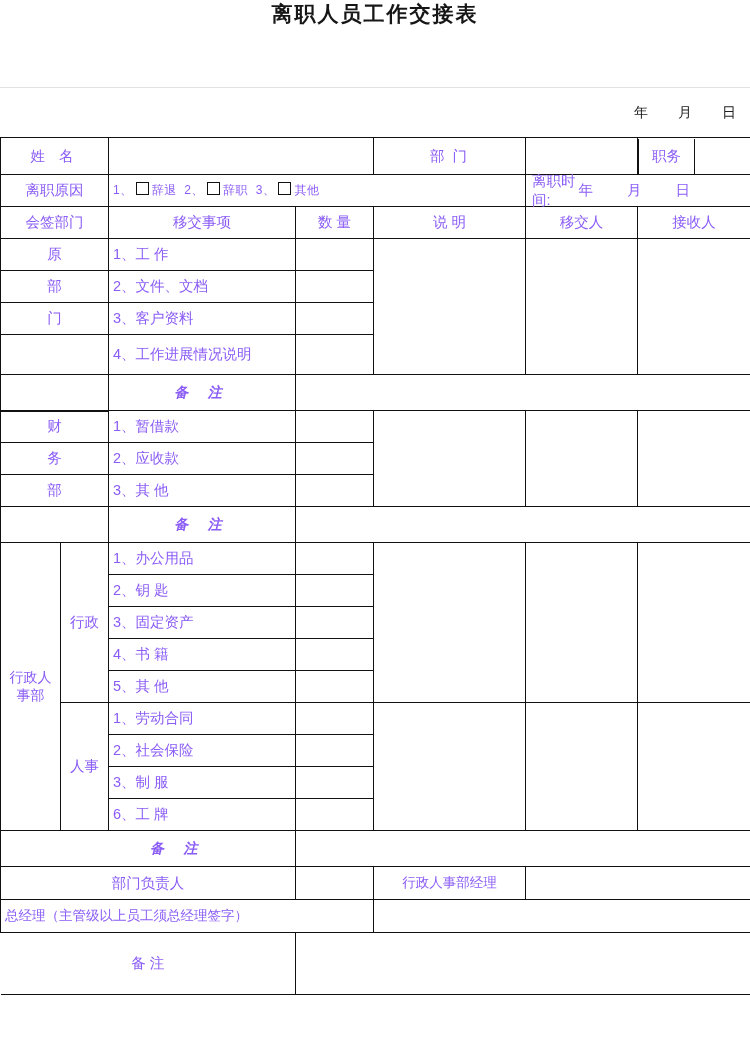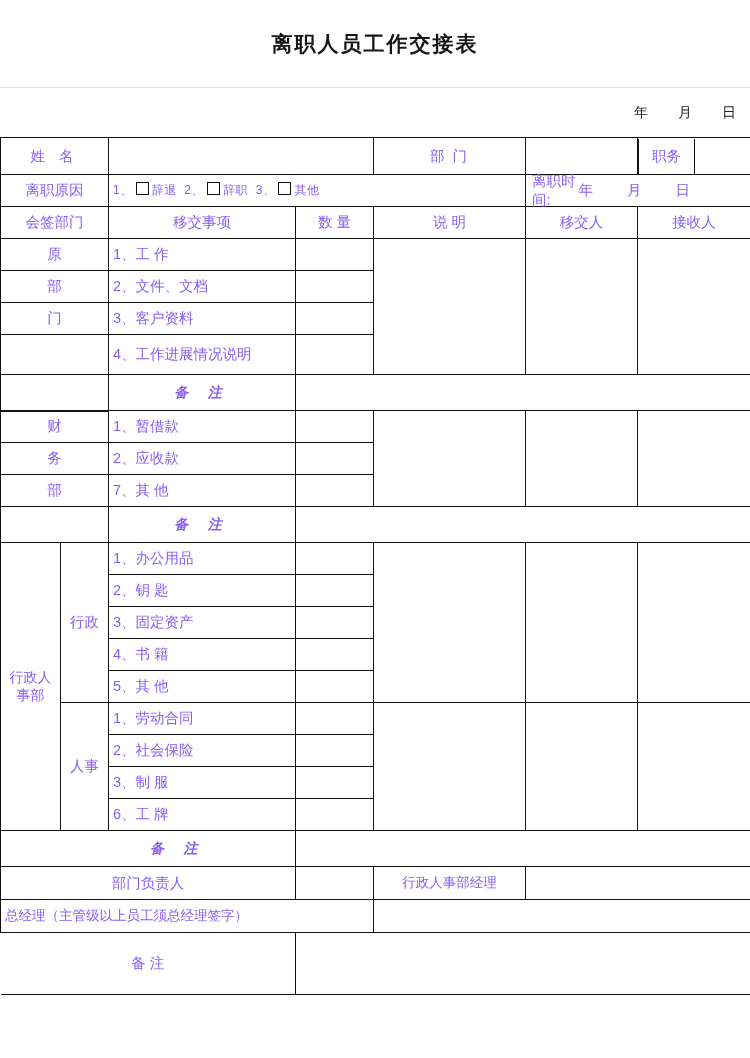--- a/index.html
+++ b/index.html
@@ -13,21 +13,21 @@
     font-family: "Liberation Sans", "DejaVu Sans", sans-serif;
     color: #000000;
     position: relative;
     overflow: hidden;
   }
 
   
   .title-band {
     height: 88px;
     display: flex;
-    align-items: center;
+    align-items: flex-start;
     justify-content: center;
     border-bottom: 1px solid #e2e2e2;
     box-sizing: border-box;
   }
   .doc-title {
     font-size: 21px;
     font-weight: bold;
     letter-spacing: 2px;
     color: #161616;
   }
@@ -205,21 +205,21 @@
     <td class="thick-top" rowspan="3"></td>
     <td class="thick-top" rowspan="3"></td>
   </tr>
   <tr>
     <td class="c faint" colspan="2">务</td>
     <td class="l">2、应收款</td>
     <td></td>
   </tr>
   <tr>
     <td class="c faint" colspan="2">部</td>
-    <td class="l">7、其  他</td>
+    <td class="l">3、其  他</td>
     <td></td>
   </tr>
   <tr>
     <td class="faint" colspan="2" style="border-bottom:1.6px solid #111"></td>
     <td class="c bz" style="height:36px">备 注</td>
     <td colspan="4"></td>
   </tr>
 
   <tr>
     <td class="c thick-top" rowspan="9" style="line-height:1.25;font-size:14px">

